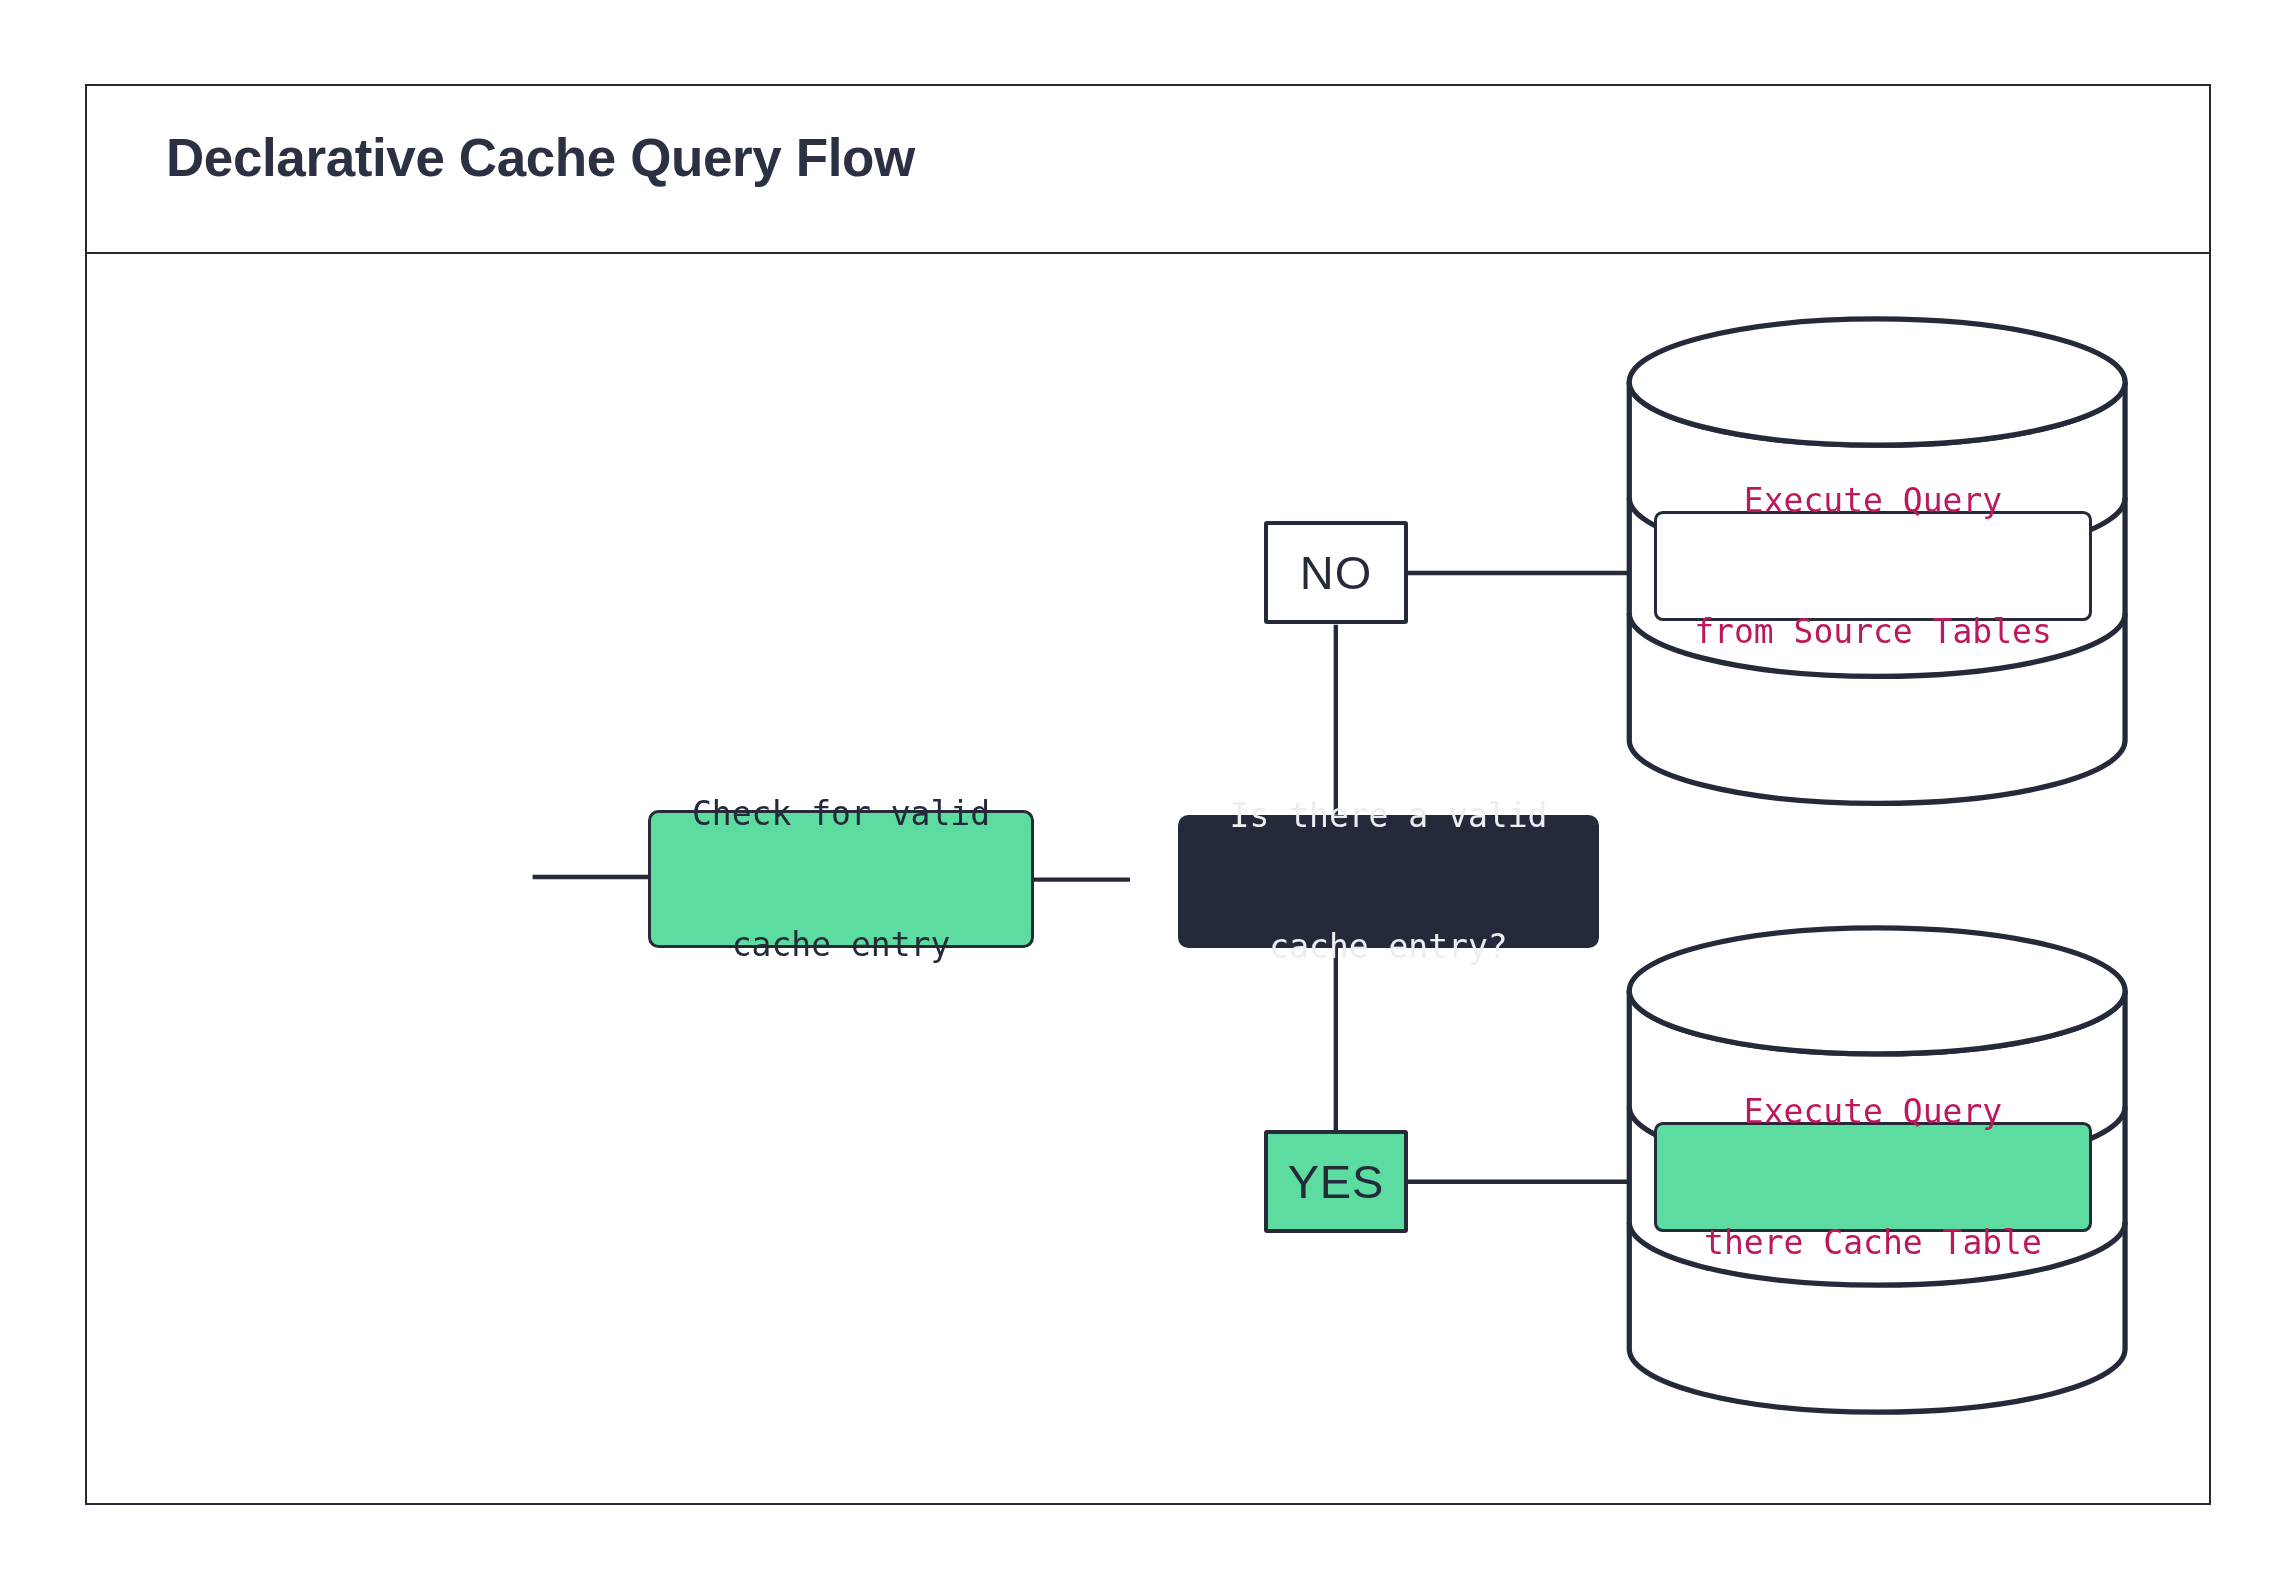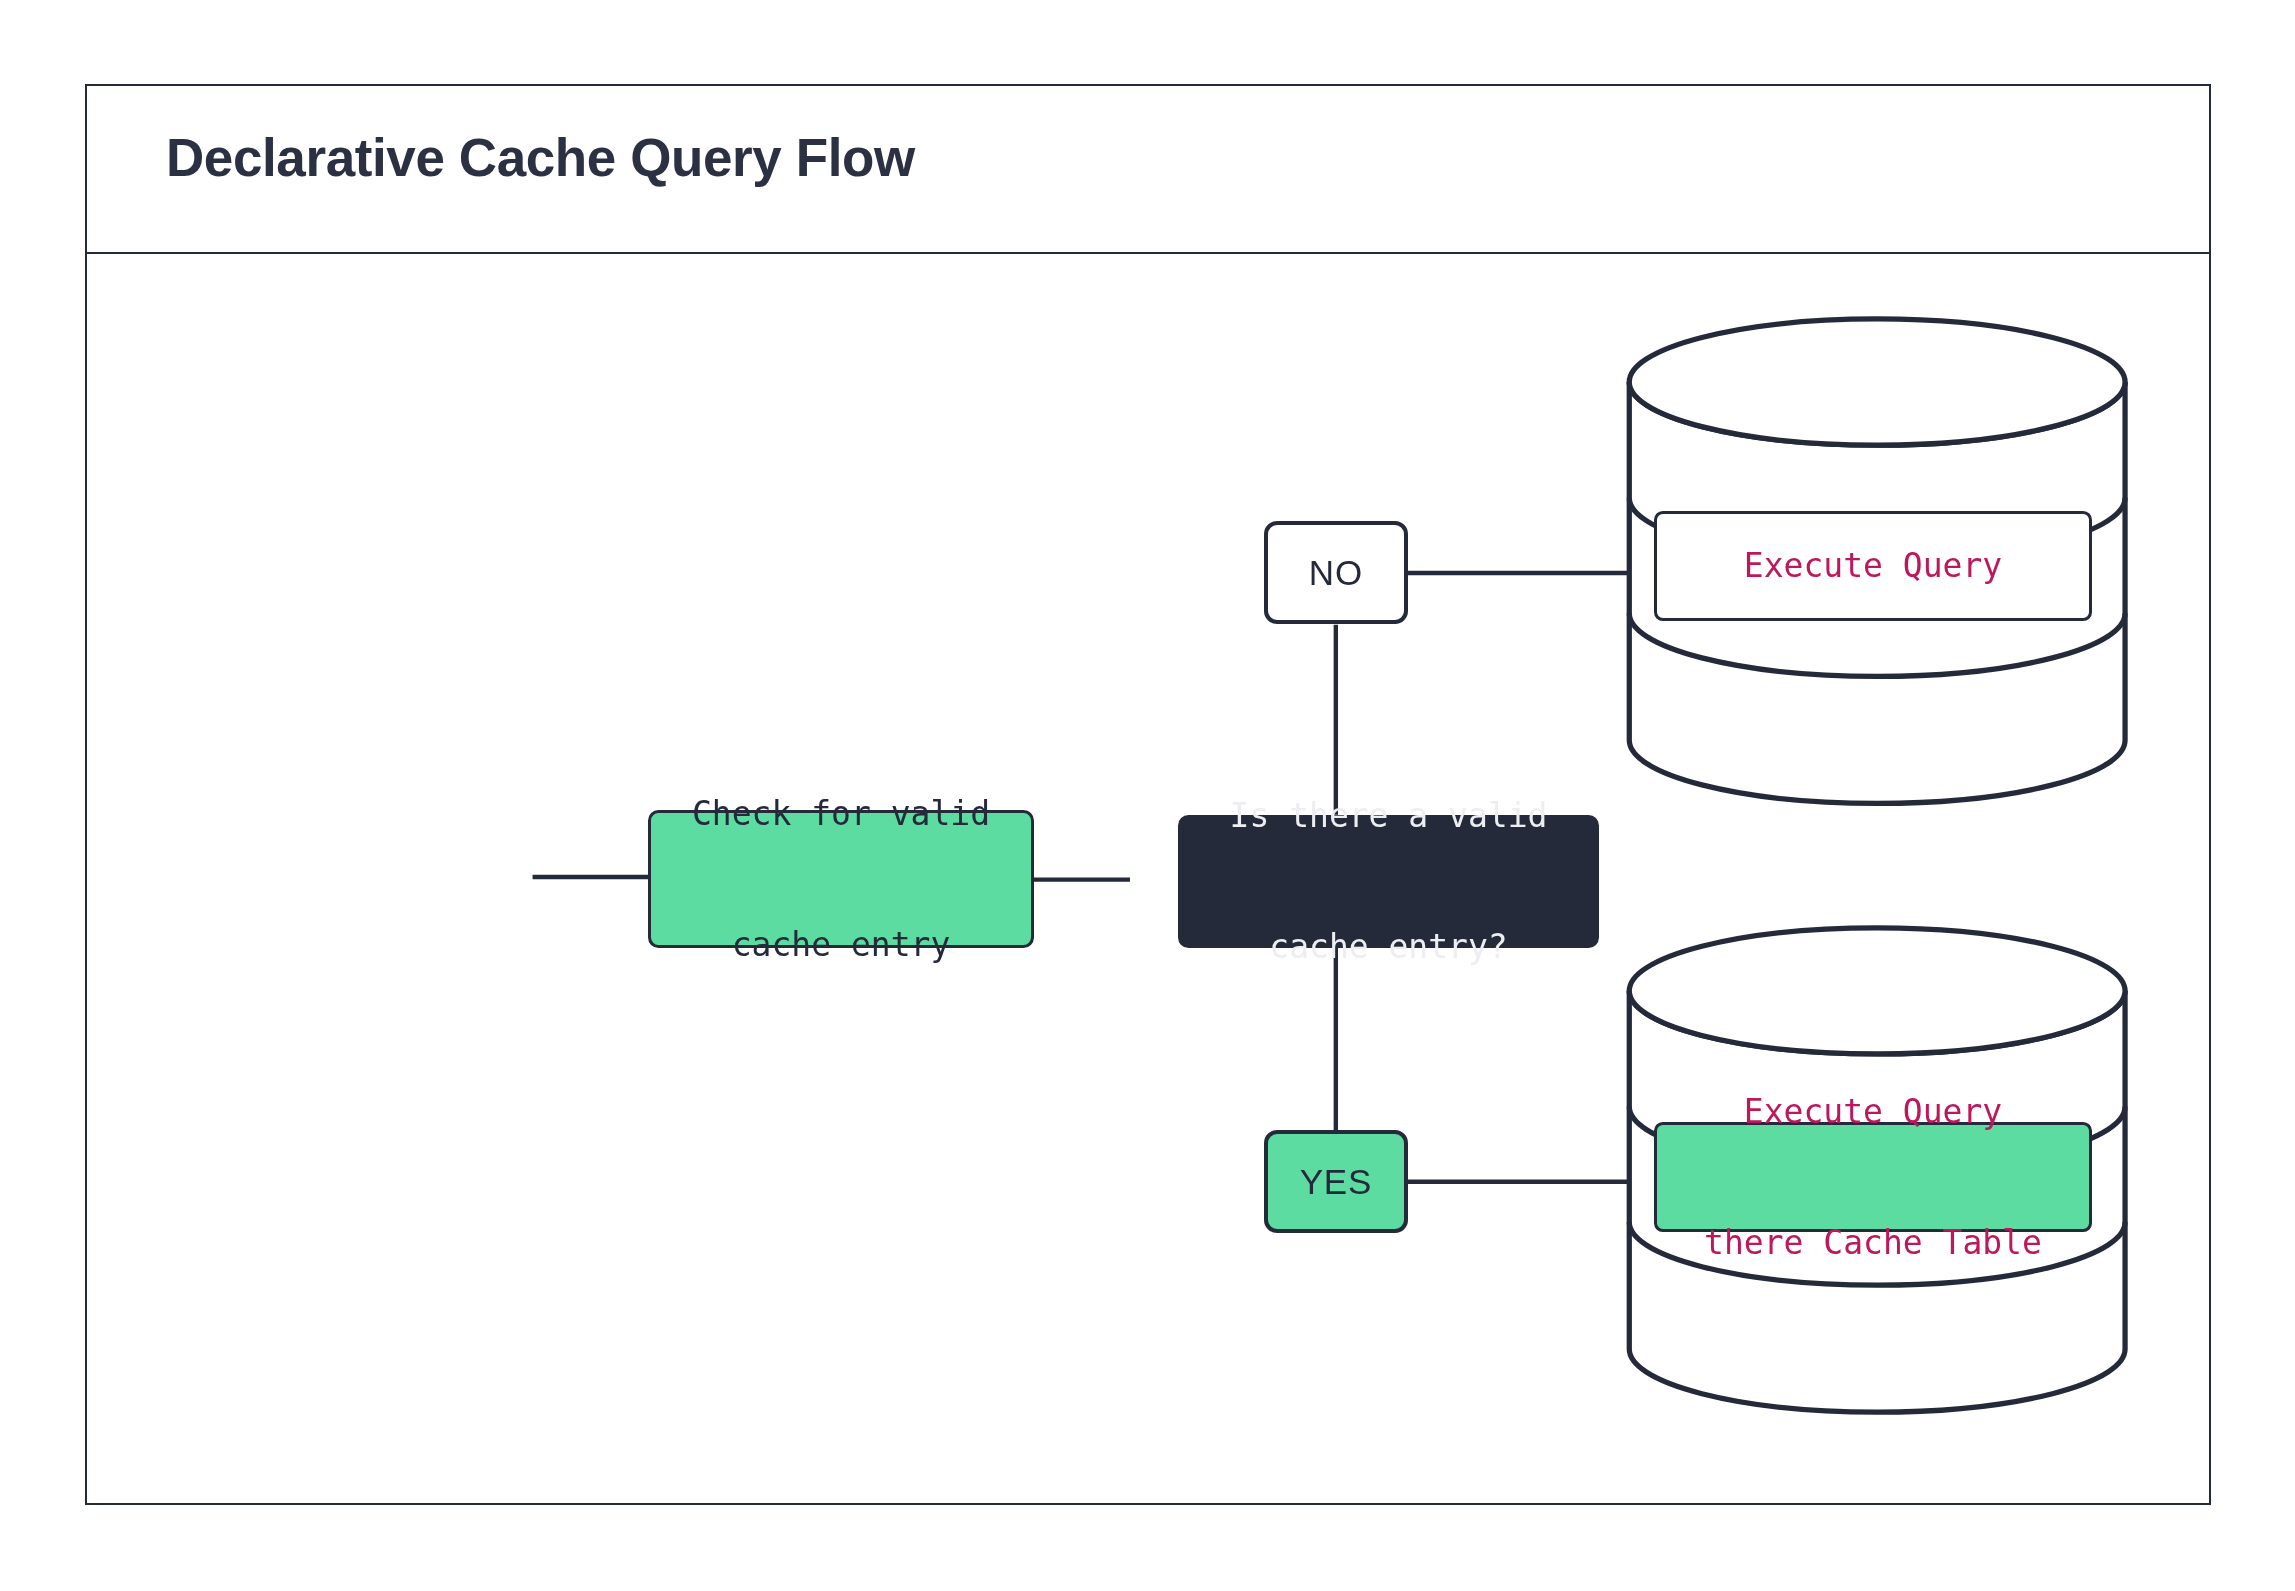--- a/index.html
+++ b/index.html
@@ -42,23 +42,23 @@
   }
   .node.green{
     background:#5CDCA0;color:#252A3A;border:3.5px solid #252A3A;
     border-radius:10.5px;font-size:33px;
   }
 
   
   .pill{
     position:absolute;box-sizing:border-box;
     display:flex;align-items:center;justify-content:center;
-    border:4.4px solid #252A3A;border-radius:13px;
+    border:4.4px solid #252A3A;border-radius:3px;
     font-family:"Liberation Sans",sans-serif;
-    font-size:35px;color:#252A3A;letter-spacing:0.9px;
+    font-size:47px;color:#252A3A;letter-spacing:0.9px;
   }
   .pill.white{background:#ffffff;}
   .pill.green{background:#5CDCA0;}
 
   
   .cyl-label{
     position:absolute;box-sizing:border-box;
     display:flex;align-items:center;justify-content:center;
     text-align:center;white-space:pre;
     border:3.5px solid #252A3A;border-radius:8.8px;
@@ -143,20 +143,21 @@
     <span>NO</span>
   </div>
 
   <div class="pill green" id="pill-yes">
     <span>YES</span>
   </div>
 
   <div class="cyl-label white" id="cyl-label-source">
     <div>
       <div>Execute Query</div>
+      <div>from Source Tables</div>
     </div>
   </div>
 
   <div class="cyl-label green" id="cyl-label-cache">
     <div>
       <div>Execute Query</div>
       <div>there Cache Table</div>
     </div>
   </div>
 

